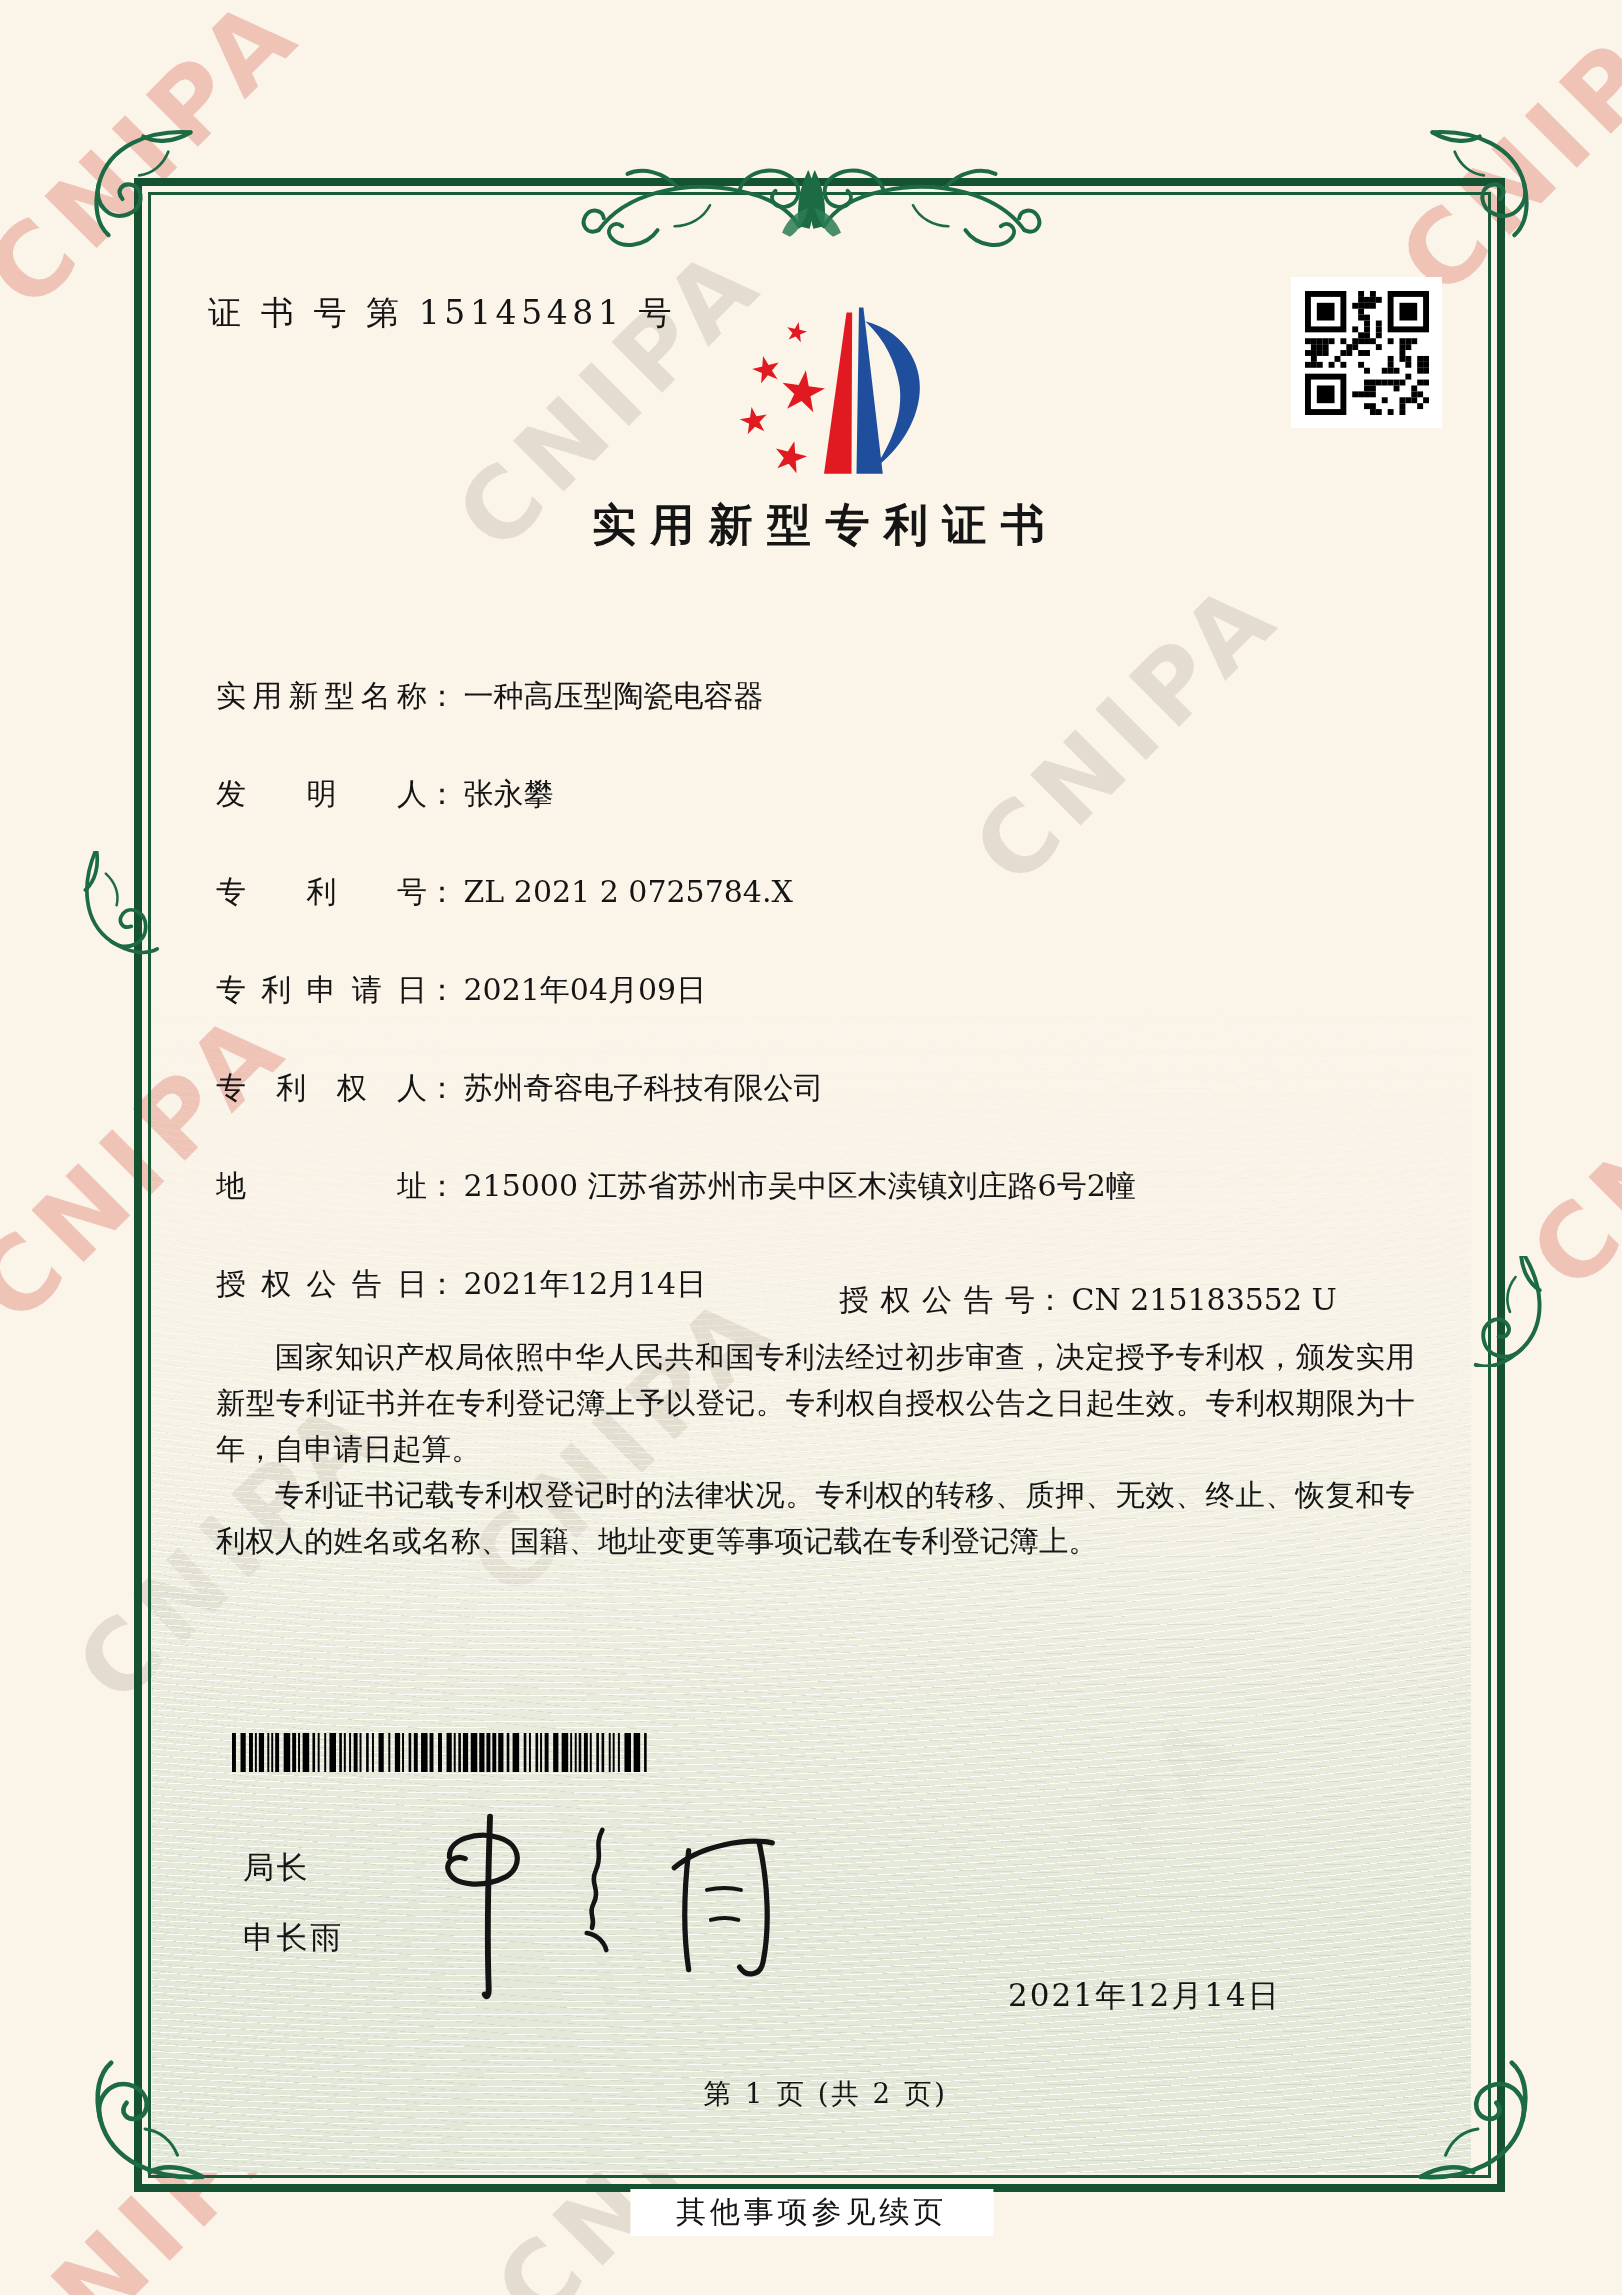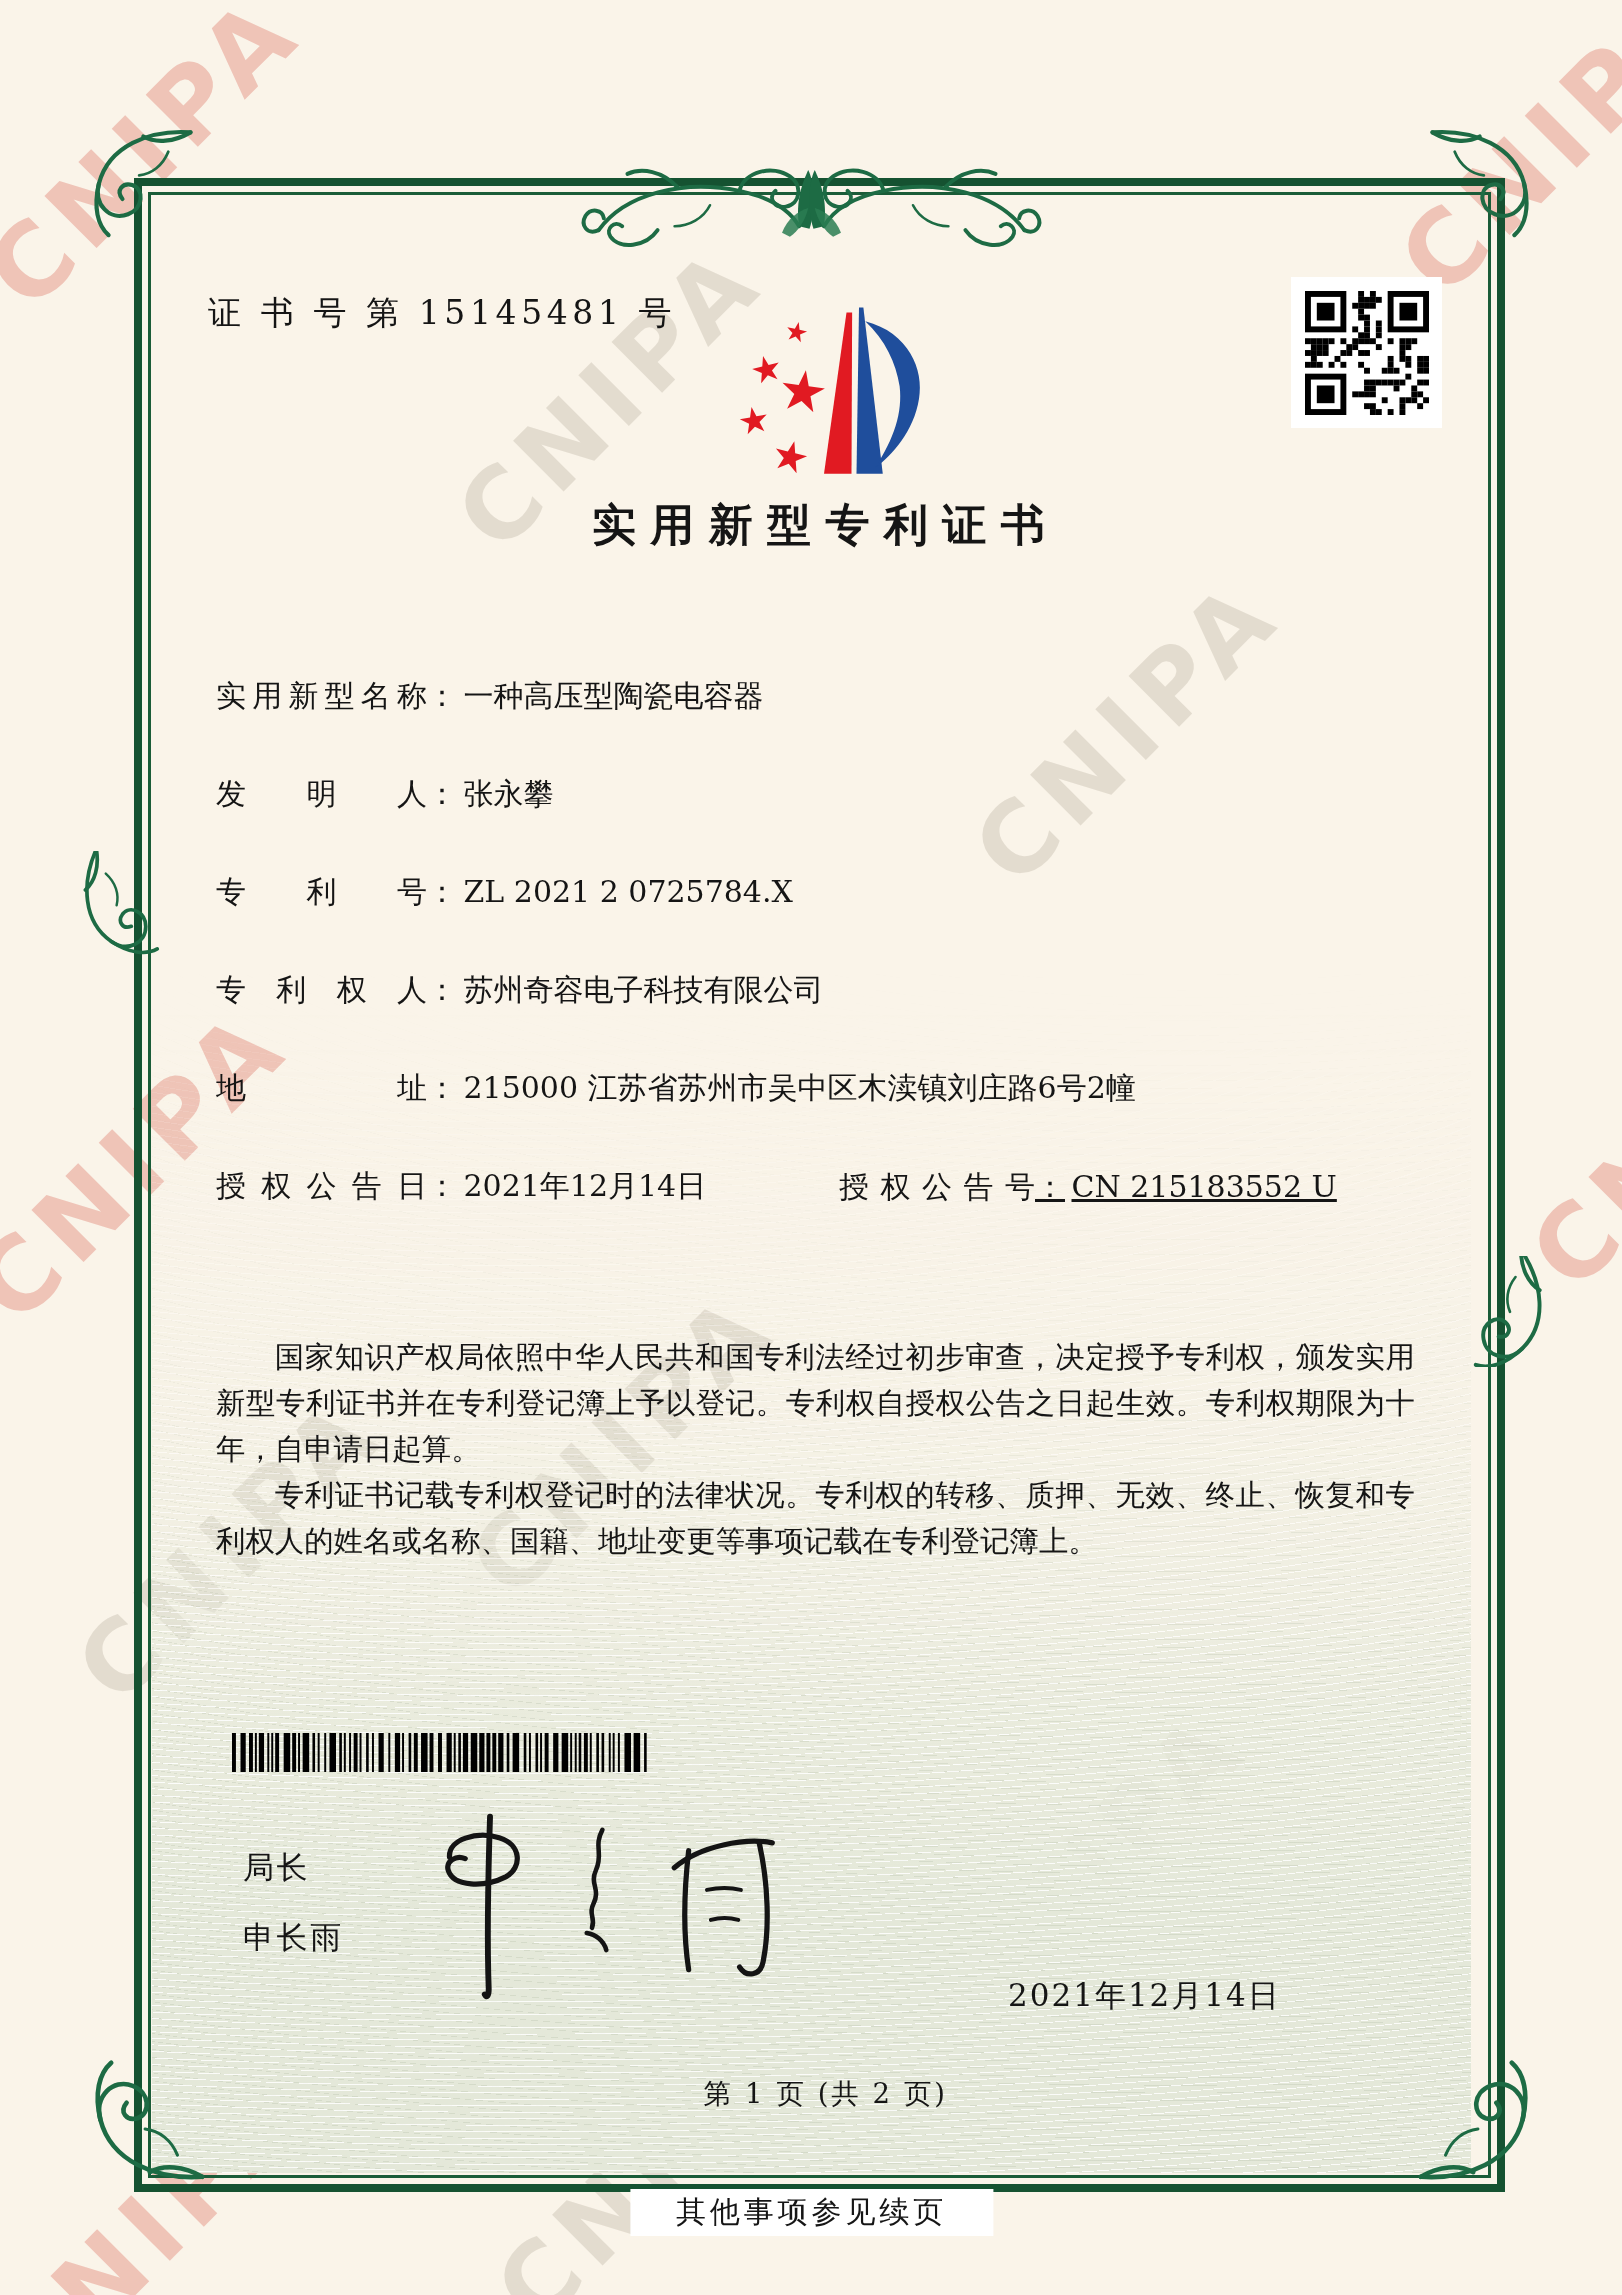--- a/index.html
+++ b/index.html
@@ -35,21 +35,21 @@
   .logo{position:absolute;left:699px;top:275px;width:230px;height:200px;}
   .qr{position:absolute;left:1291px;top:277px;width:151px;height:151px;background:#fff;
       display:flex;align-items:center;justify-content:center;}
   .title{position:absolute;left:0;top:496px;width:100%;text-align:center;
          font-size:44px;font-weight:700;letter-spacing:14.4px;}
 
   .fields{position:absolute;left:216px;top:677px;width:1230px;font-size:30px;}
   .frow{height:38px;line-height:38px;margin-bottom:60px;white-space:nowrap;position:relative;}
   .flabel{display:inline-block;width:211px;text-align:justify;text-align-last:justify;vertical-align:top;}
   .fvalue{margin-left:6.5px;}
-  .grant2{position:absolute;left:623px;top:1px;text-decoration:underline;}
+  .grant2{position:absolute;left:623px;top:16px;}
   .grant2 .flabel{width:196px;}
 
   .body-text{position:absolute;left:216px;top:1334px;width:1199px;font-size:29.4px;line-height:46px;
              text-align:justify;}
   .body-text p{margin:0;text-indent:2em;}
 
   .barcode{position:absolute;left:232px;top:1733px;width:416px;height:39px;}
 
   .director-label{position:absolute;left:243px;top:1847px;font-size:31px;letter-spacing:2.6px;}
   .director-name{position:absolute;left:243px;top:1917px;font-size:31px;letter-spacing:2.6px;text-align:center;}
@@ -287,20 +287,23 @@
       <div class="frow">
         <span class="flabel">实用新型名称</span><span>：</span><span class="fvalue">一种高压型陶瓷电容器</span>
       </div>
       <div class="frow">
         <span class="flabel">发明人</span><span>：</span><span class="fvalue">张永攀</span>
       </div>
       <div class="frow">
         <span class="flabel">专利号</span><span>：</span><span class="fvalue">ZL 2021 2 0725784.X</span>
       </div>
       <div class="frow">
+        <span class="flabel">专利申请日</span><span>：</span><span class="fvalue">2021年04月09日</span>
+      </div>
+      <div class="frow">
         <span class="flabel">专利权人</span><span>：</span><span class="fvalue">苏州奇容电子科技有限公司</span>
       </div>
       <div class="frow">
         <span class="flabel">地址</span><span>：</span><span class="fvalue">215000 江苏省苏州市吴中区木渎镇刘庄路6号2幢</span>
       </div>
       <div class="frow">
         <span class="flabel">授权公告日</span><span>：</span><span class="fvalue">2021年12月14日</span>
         <span class="grant2">
           <span class="flabel">授权公告号</span><span>：</span><span class="fvalue">CN 215183552 U</span>
         </span>

